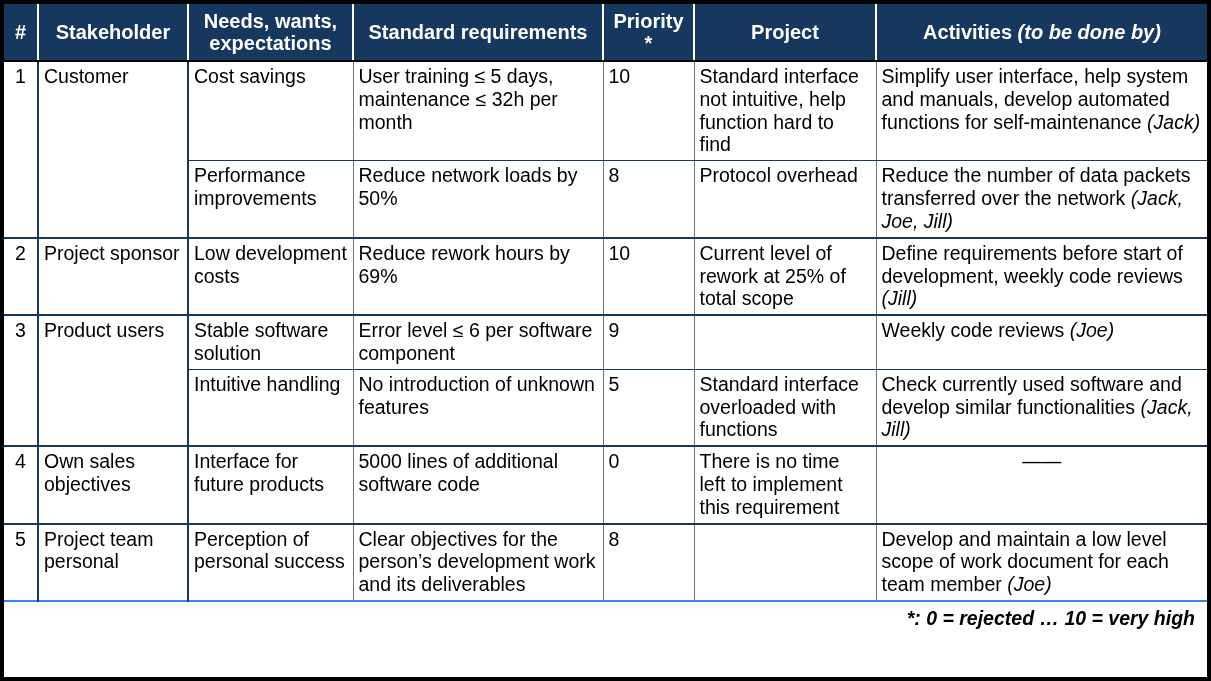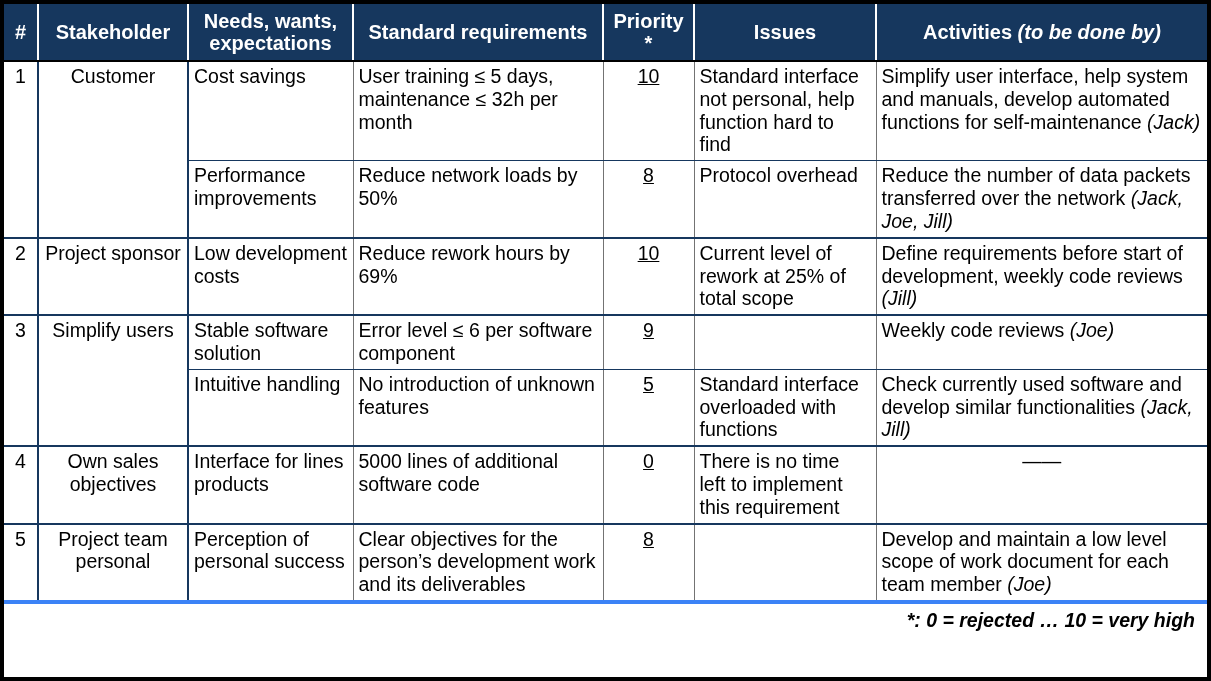--- a/index.html
+++ b/index.html
@@ -69,40 +69,37 @@
   }
   tbody tr:first-child > td {
     border-top: none;
   }
   td.num {
     text-align: center;
     border-right: 2px solid #16375e;
   }
   td.stake {
     border-right: 2px solid #16375e;
-    text-align: center;
   }
   td.prio {
-    text-align: center;
-    text-decoration: underline;
   }
   td.act .byline {
     font-style: italic;
   }
   td.dash {
     text-align: center;
     font-size: 19.5px;
   }
   tfoot td {
     font-size: 19.5px;
     font-style: italic;
     font-weight: bold;
     text-align: right;
     padding: 5px 12px 6px 5px;
-    border-top: 4px solid #3b82f6;
+    border-top: 2px solid #3b82f6;
     color: #000000;
   }
 </style>
 </head>
 <body>
 
 <div id="frame">
   <table class="stakeholder-table">
     <colgroup>
       <col class="c0">
@@ -113,33 +110,33 @@
         <col class="c5">
         <col class="c6">
     </colgroup>
     <thead>
       <tr>
         <th>#</th>
         <th>Stakeholder</th>
         <th>Needs, wants, expectations</th>
         <th>Standard requirements</th>
         <th>Priority *</th>
-        <th>Issues</th>
+        <th>Project</th>
         <th><span>Activities </span><span class="italic-note">(to be done by)</span></th>
       </tr>
     </thead>
     <tbody>
 
       <tr class="group-start">
         <td class="num" rowspan="2">1</td>
         <td class="stake" rowspan="2">Customer</td>
         <td>Cost savings</td>
         <td>User training ≤ 5 days, maintenance ≤ 32h per month</td>
         <td class="prio">10</td>
-        <td>Standard interface not personal, help function hard to find</td>
+        <td>Standard interface not intuitive, help function hard to find</td>
         <td class="act"><span>Simplify user interface, help system and manuals, develop automated functions for self-maintenance </span><span class="byline">(Jack)</span></td>
       </tr>
 
       <tr>
         <td>Performance improvements</td>
         <td>Reduce network loads by 50%</td>
         <td class="prio">8</td>
         <td>Protocol overhead</td>
         <td class="act"><span>Reduce the number of data packets transferred over the network </span><span class="byline">(Jack, Joe, Jill)</span></td>
       </tr>
@@ -149,40 +146,40 @@
         <td class="stake">Project sponsor</td>
         <td>Low development costs</td>
         <td>Reduce rework hours by 69%</td>
         <td class="prio">10</td>
         <td>Current level of rework at 25% of total scope</td>
         <td class="act"><span>Define requirements before start of development, weekly code reviews </span><span class="byline">(Jill)</span></td>
       </tr>
 
       <tr class="group-start">
         <td class="num" rowspan="2">3</td>
-        <td class="stake" rowspan="2">Simplify users</td>
+        <td class="stake" rowspan="2">Product users</td>
         <td>Stable software solution</td>
         <td>Error level ≤ 6 per software component</td>
         <td class="prio">9</td>
         <td></td>
         <td class="act"><span>Weekly code reviews </span><span class="byline">(Joe)</span></td>
       </tr>
 
       <tr>
         <td>Intuitive handling</td>
         <td>No introduction of unknown features</td>
         <td class="prio">5</td>
         <td>Standard interface overloaded with functions</td>
         <td class="act"><span>Check currently used software and develop similar functionalities </span><span class="byline">(Jack, Jill)</span></td>
       </tr>
 
       <tr class="group-start">
         <td class="num">4</td>
         <td class="stake">Own sales objectives</td>
-        <td>Interface for lines products</td>
+        <td>Interface for future products</td>
         <td>5000 lines of additional software code</td>
         <td class="prio">0</td>
         <td>There is no time left to implement this requirement</td>
         <td class="dash">——</td>
       </tr>
 
       <tr class="group-start">
         <td class="num">5</td>
         <td class="stake">Project team personal</td>
         <td>Perception of personal success</td>

